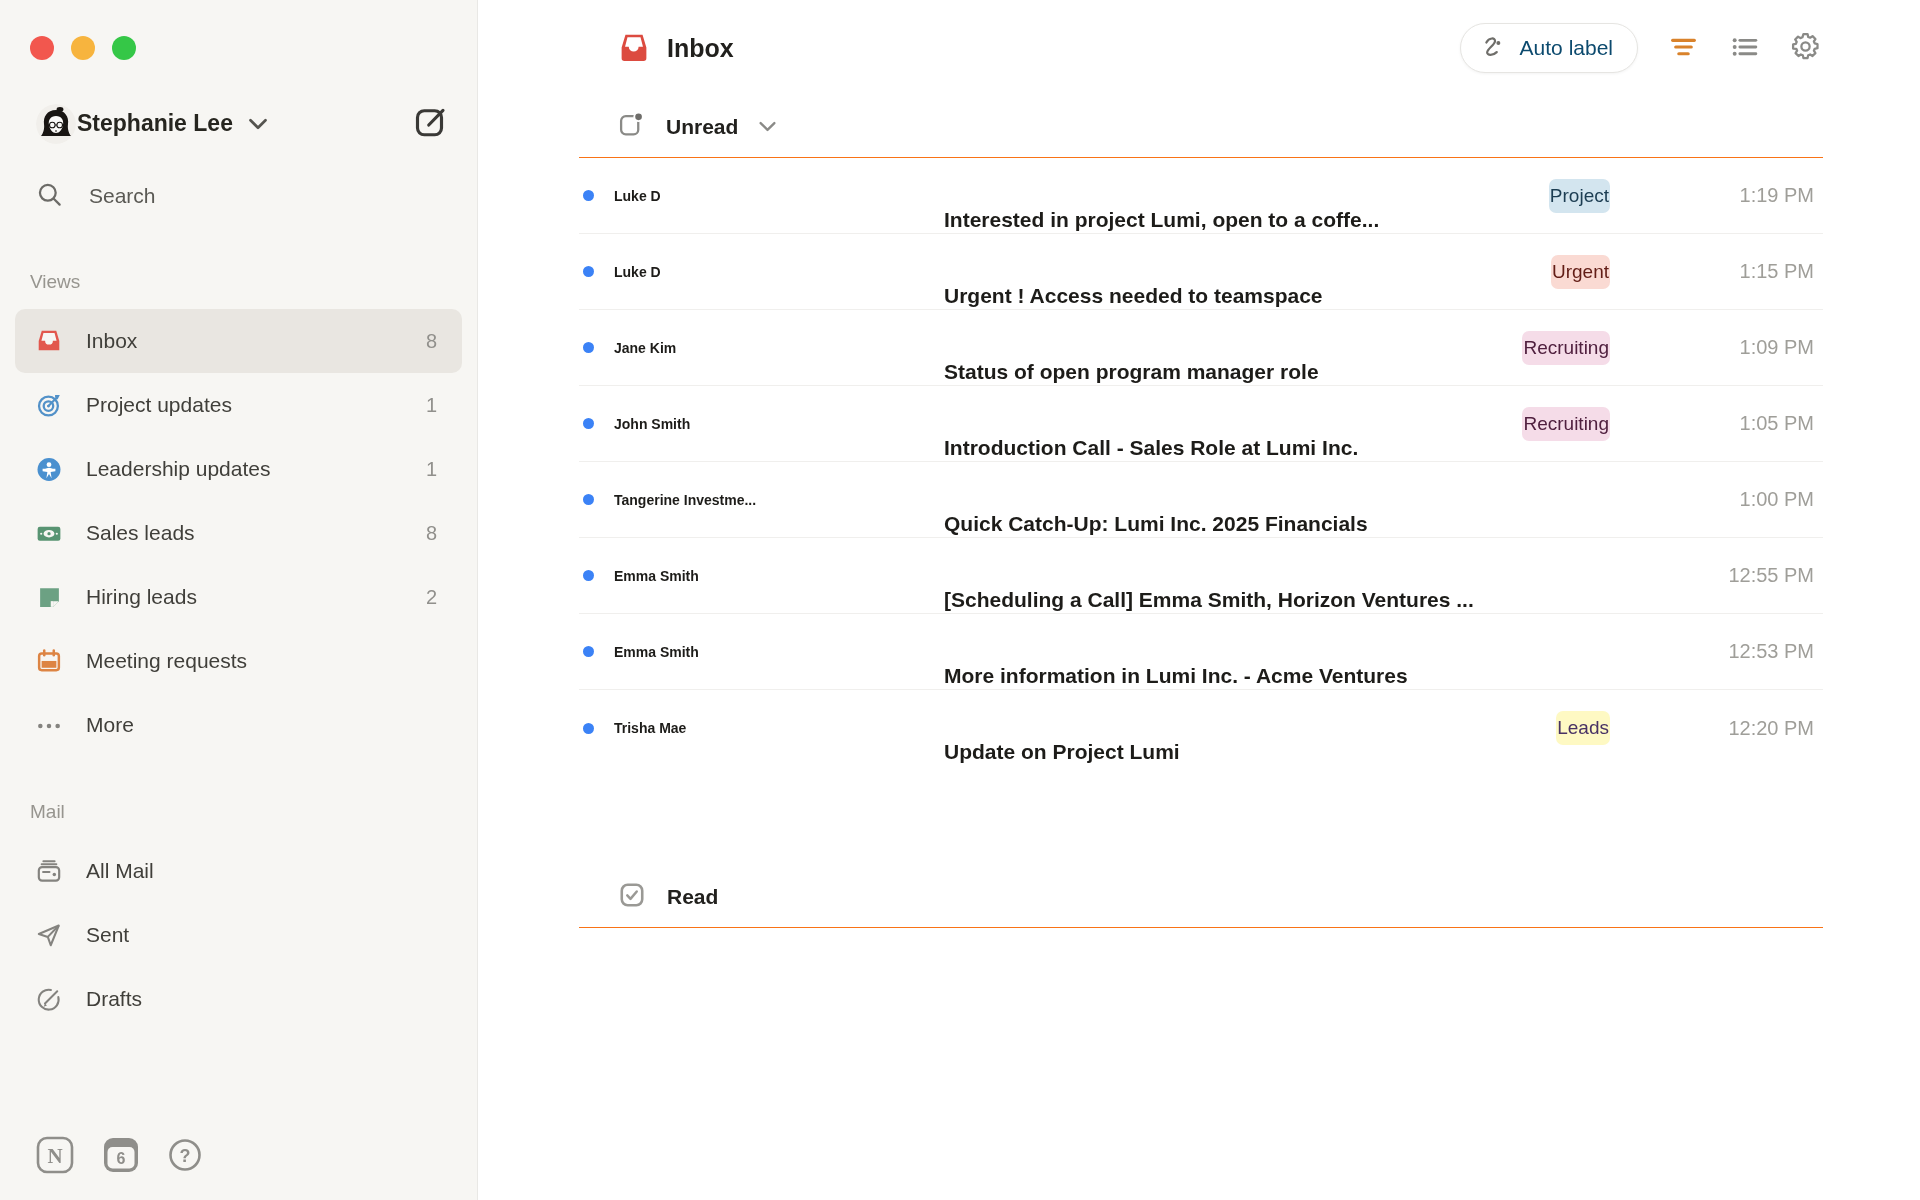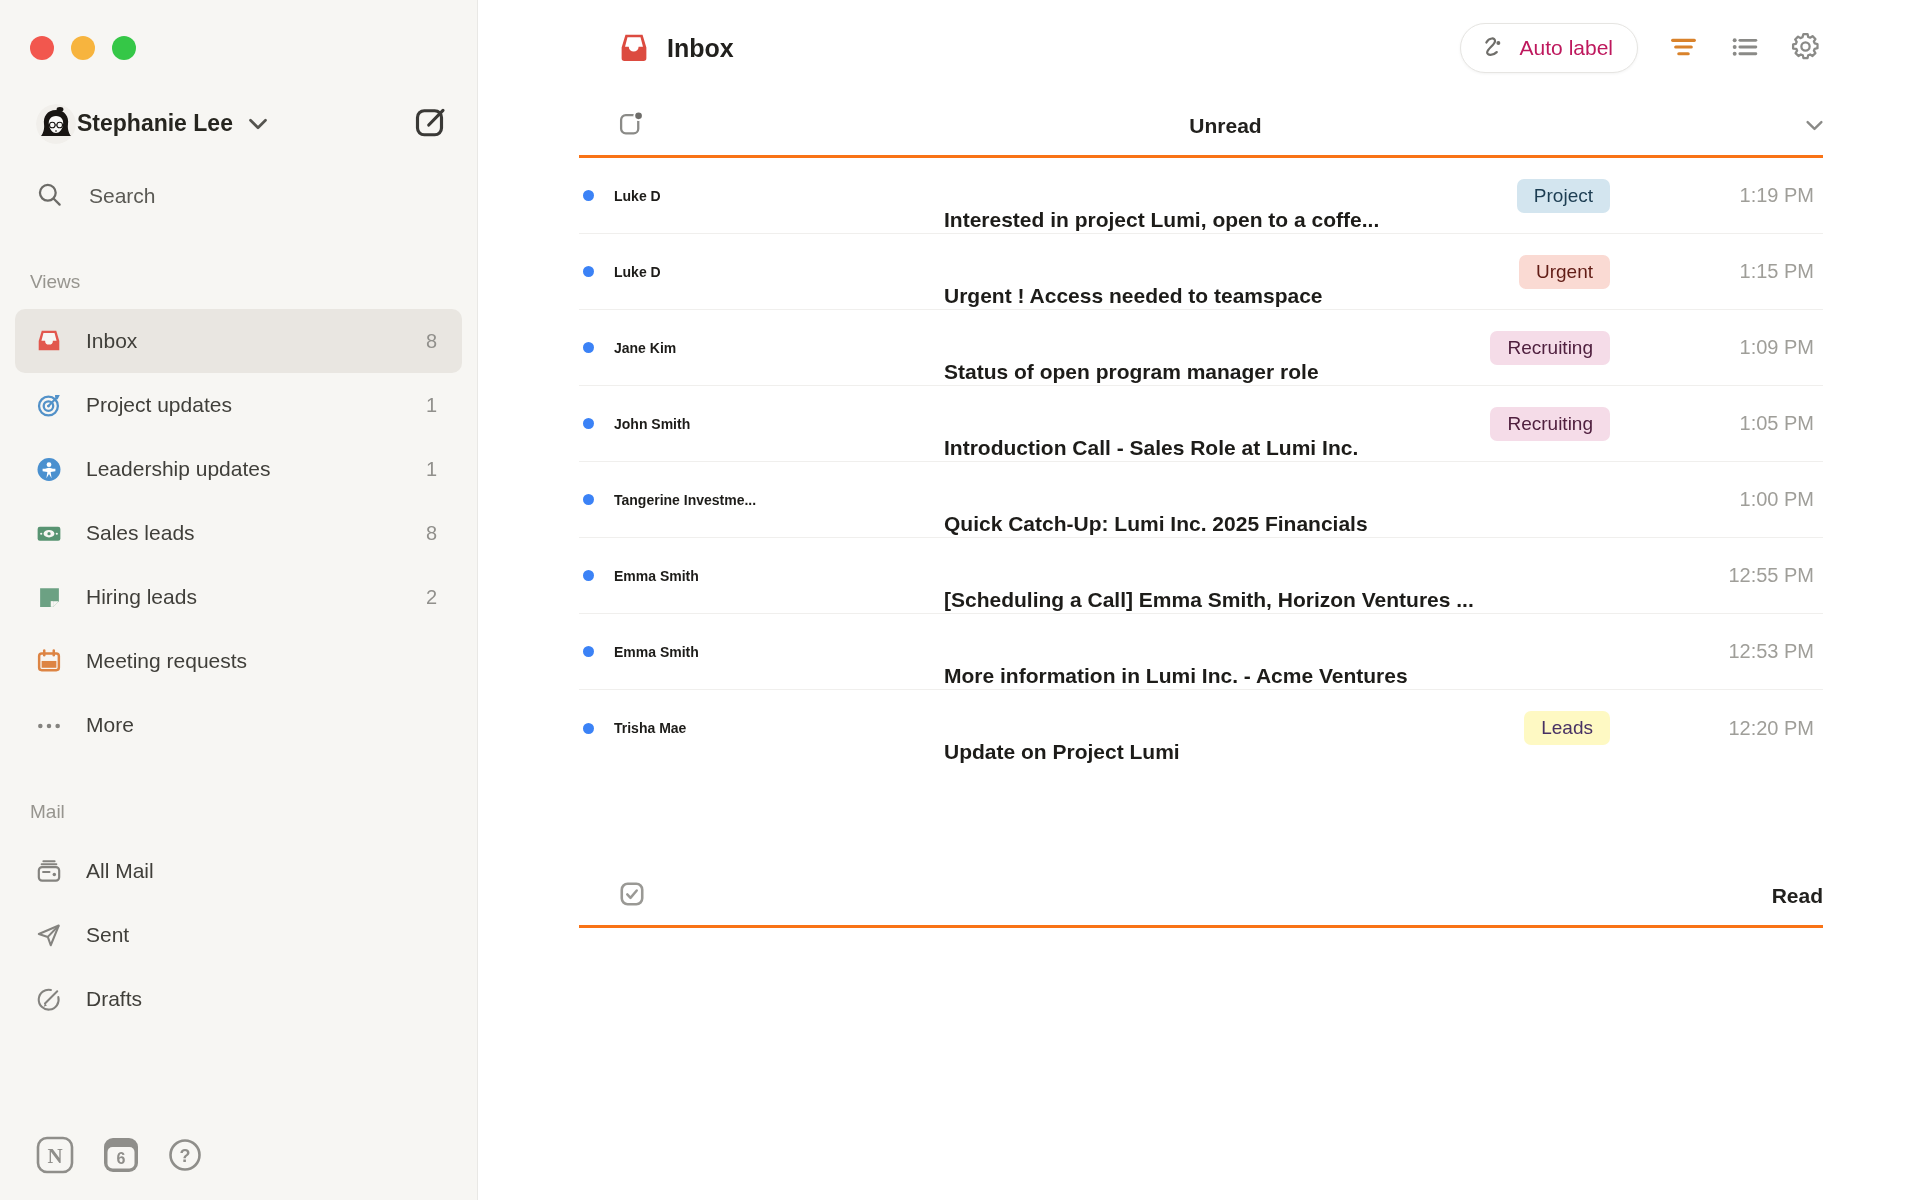--- a/index.html
+++ b/index.html
@@ -41,40 +41,40 @@
   .help-btn { margin-left:auto; }
 
   
   .main { flex:1; display:flex; flex-direction:column; background:#fff; }
   .main-header { height:96px; display:flex; align-items:center; padding:0 99px 0 140px; }
   .main-title-icon { width:32px; height:32px; display:flex; }
   .main-title { font-size:25px; font-weight:700; color:#21201d; margin-left:17px; }
   .auto-label-btn { margin-left:auto; display:flex; align-items:center; gap:13px; height:50px; padding:0 24px 0 18px;
                     border:1px solid #e6e5e2; border-radius:25px; background:#fff; cursor:pointer;
                     box-shadow:0 1px 3px rgba(0,0,0,0.05); }
-  .auto-label-text { font-size:21px; font-weight:500; color:#be185d; }
+  .auto-label-text { font-size:21px; font-weight:500; color:#0c4a6e; }
   .hdr-icon-btn { background:none; border:none; cursor:pointer; display:flex; margin-left:30px; padding:0; }
 
   .content { margin:0 97px 0 101px; }
   .group-row { display:flex; align-items:center; height:62px; padding-left:39px; gap:21px;
-               border-bottom:3px solid #f97316;justify-content:space-between; }
+               border-bottom:1px solid #f97316; }
   .group-row.read { margin-top:100px; }
   .group-label { font-size:21px; font-weight:700; color:#22211e; }
   .group-chevron { display:flex; margin-left:0; }
 
   .email-row { display:flex; align-items:center; height:76px; border-bottom:1px solid #f0efed; cursor:pointer; }
   .email-row:last-child { border-bottom:none; }
   .dot-col { width:35px; padding-left:4px; flex:0 0 auto; }
   .unread-dot { display:block; width:11px; height:11px; border-radius:50%; background:#3b82f6; }
   .sender { width:330px; flex:0 0 auto; font-size:14px; font-weight:700; color:#1d1c19;
             white-space:nowrap; overflow:hidden; }
   .subject { flex:1; font-size:21px; font-weight:700; color:#1d1c19; white-space:nowrap;
              overflow:hidden; text-overflow:ellipsis; padding-right:20px;margin-top:48px; }
   .badge-col { flex:0 0 auto; display:flex; justify-content:flex-end; }
-  .badge { font-size:19px; font-weight:500; padding:6px 17px; border-radius:7px; white-space:nowrap; }
+  .badge { font-size:19px; font-weight:500; padding:6px 1px; border-radius:7px; white-space:nowrap; }
   .time { width:213px; flex:0 0 auto; text-align:right; padding-right:9px; font-size:20px; color:#9f9e99; }
 </style>
 </head>
 <body>
 
 <div class="app">
 
   <aside class="sidebar">
     <div class="traffic-lights">
       <span class="tl tl-red"></span>

